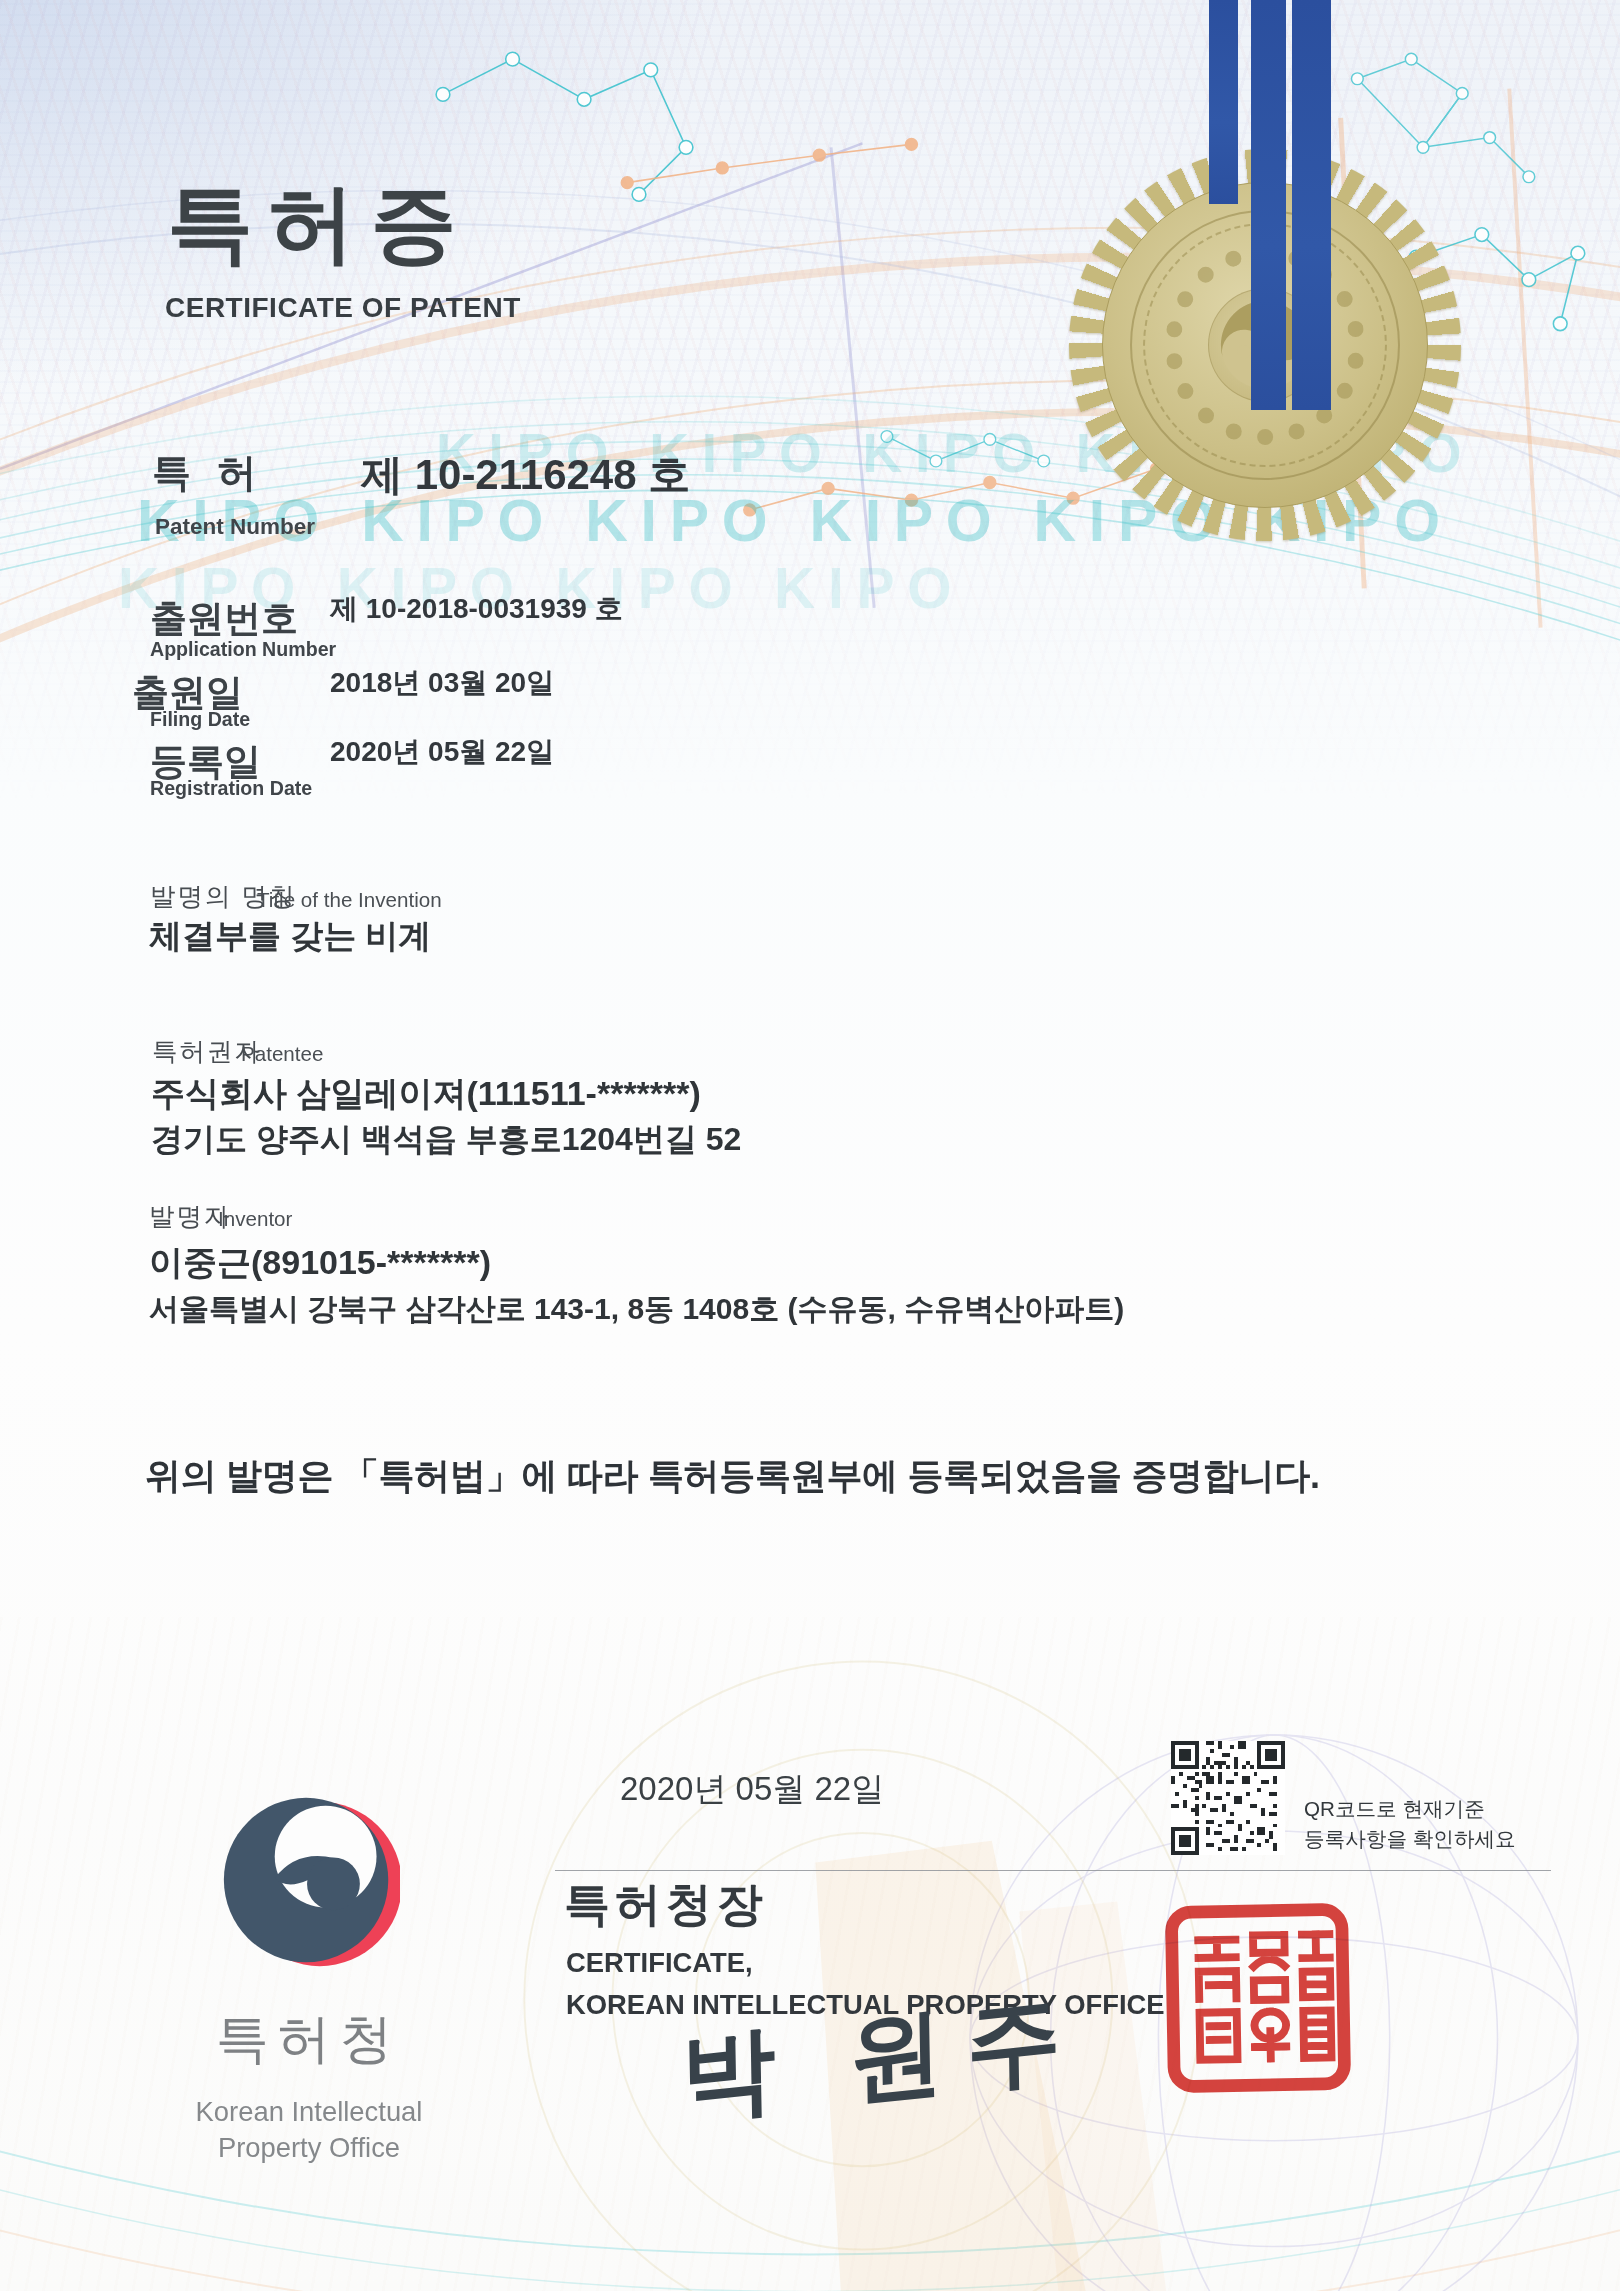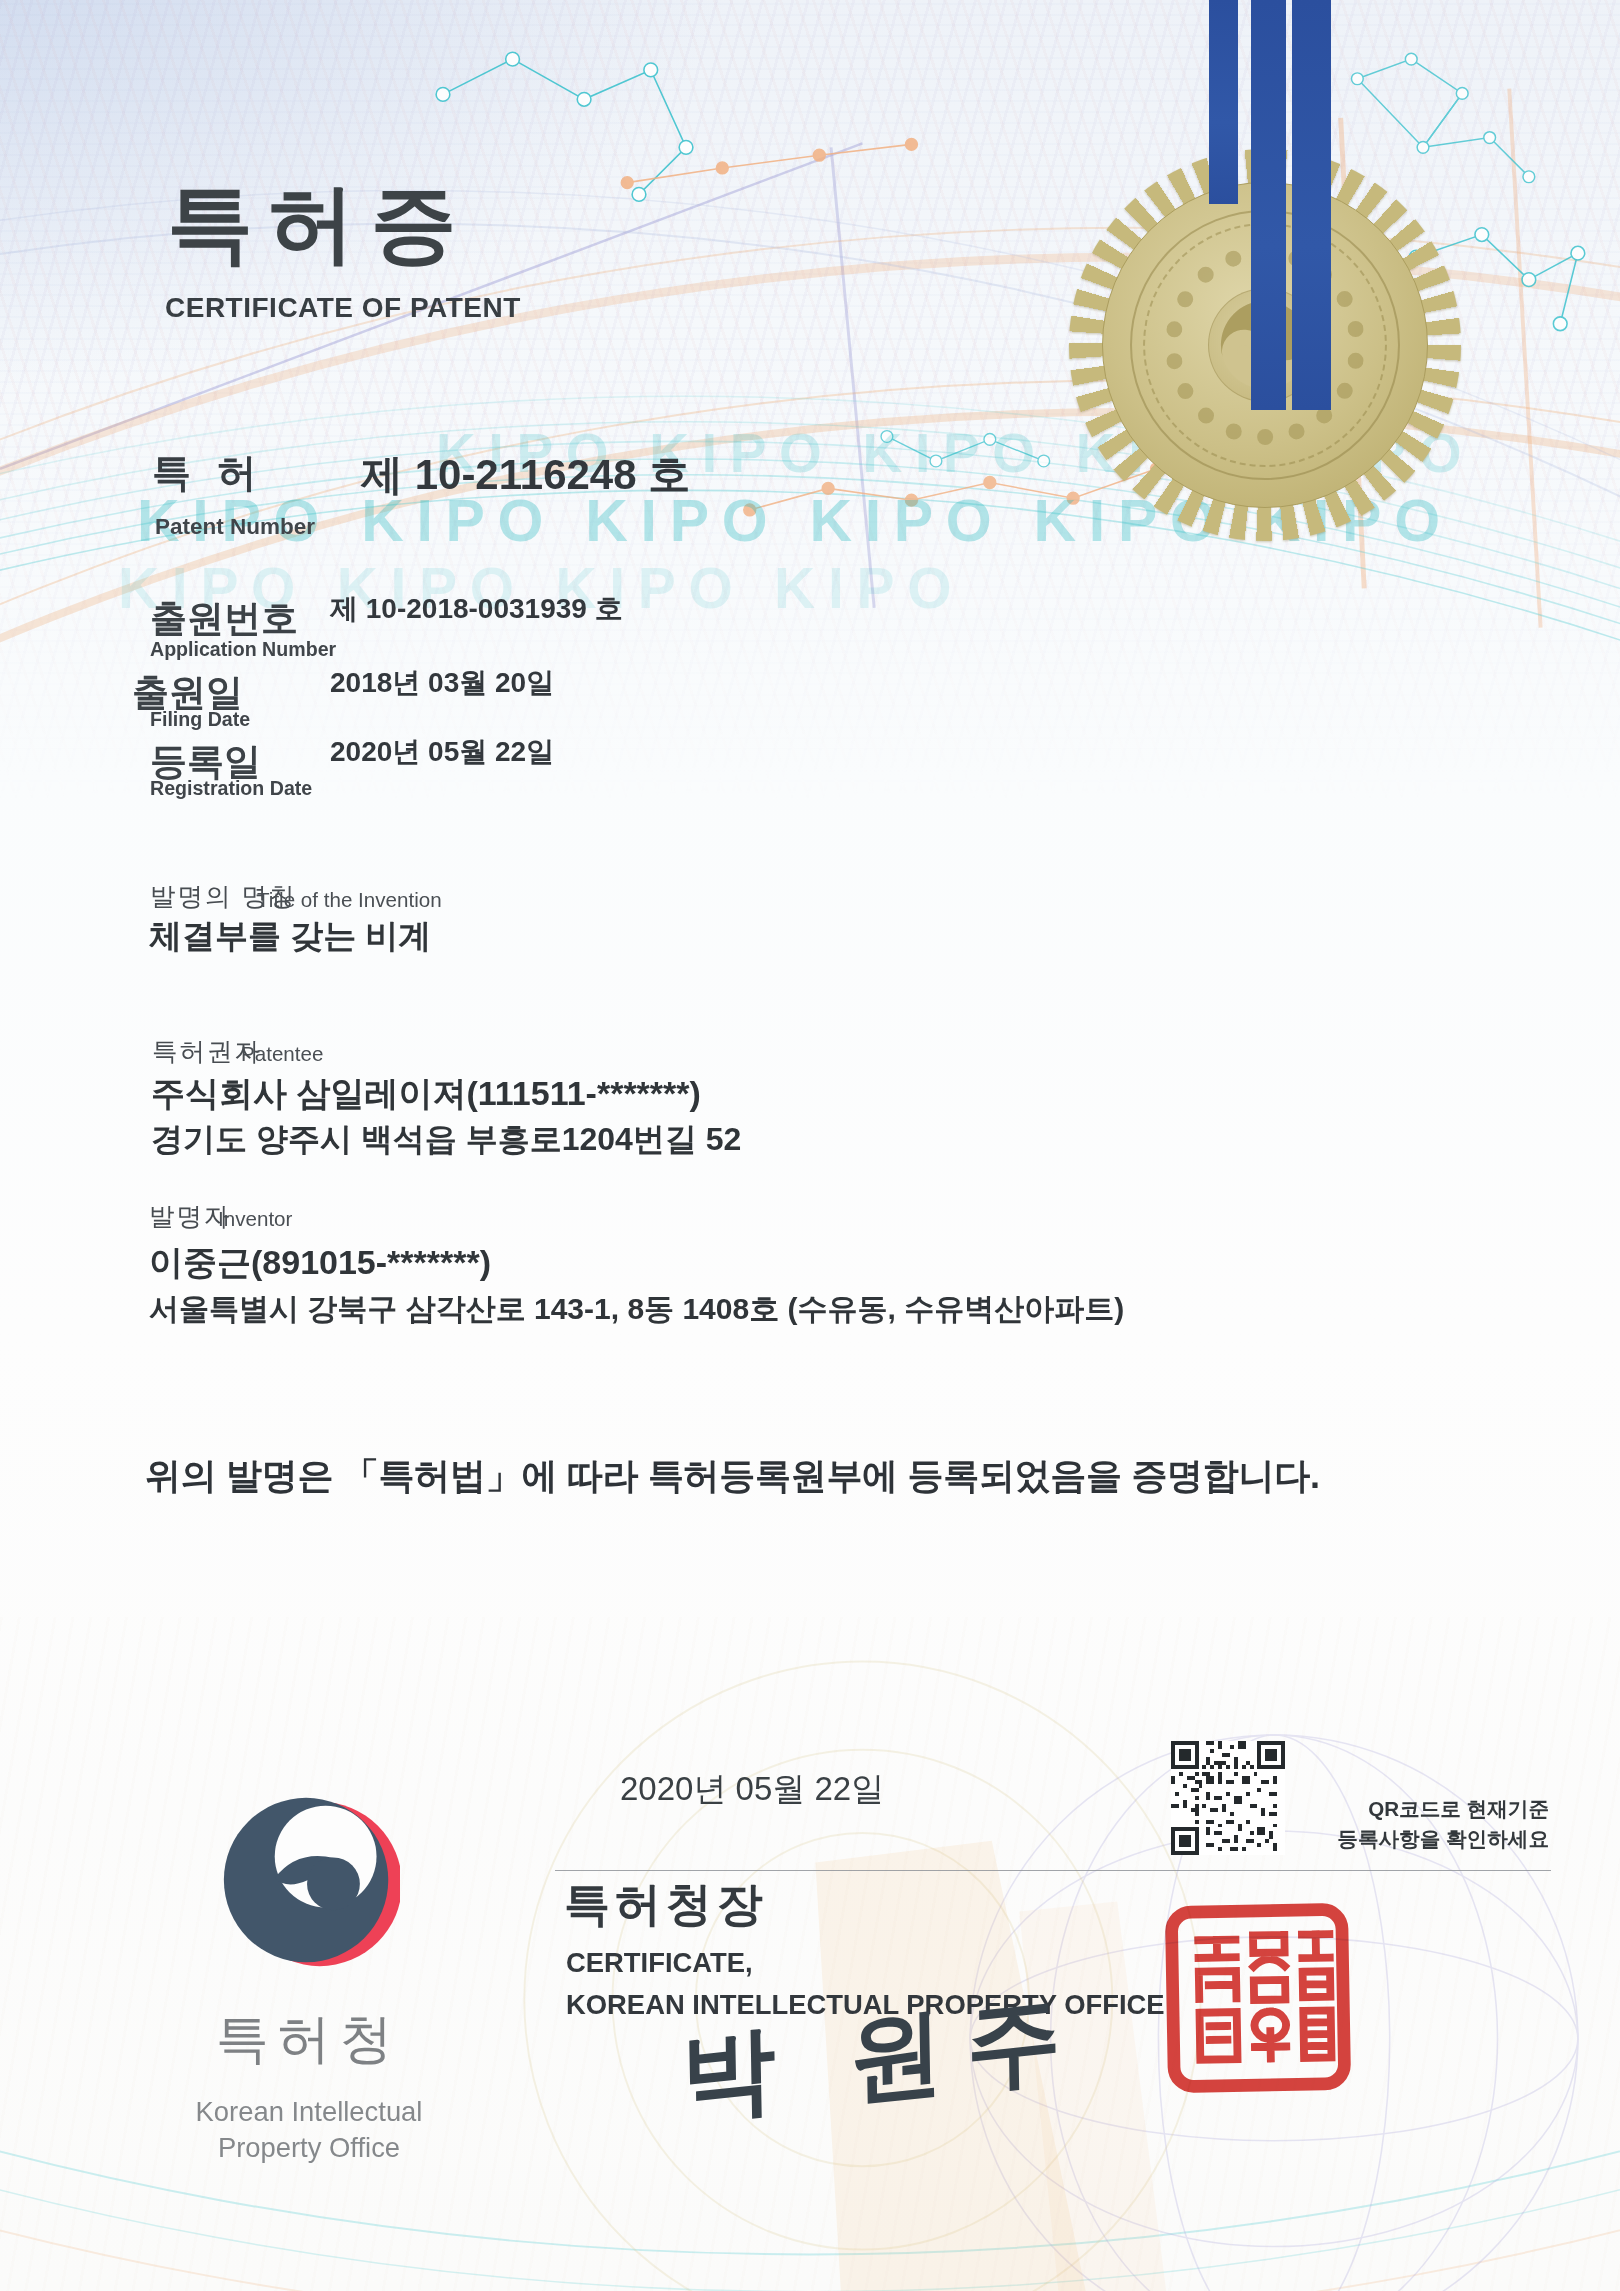--- a/index.html
+++ b/index.html
@@ -45,21 +45,21 @@
   .lab-ko{font-size:37px;font-weight:700;color:#3c4247;}
   .lab-en{font-size:19.6px;font-weight:600;color:#40454a;}
   .val-big{font-size:42px;font-weight:700;color:#33383d;}
   .val{font-size:28px;font-weight:700;color:#33383d;}
   .sec-ko{font-size:25.5px;font-weight:500;color:#474c51;letter-spacing:2px;}
   .sec-en{font-size:20.6px;font-weight:400;color:#4a4f54;}
   .body-b{font-size:34px;font-weight:700;color:#303539;}
   .state-ko{left:145px;top:1455px;font-size:36px;font-weight:700;color:#2e3338;letter-spacing:-0.3px;}
   .state-en{left:145px;top:1522px;font-size:29px;font-weight:700;color:#33383d;line-height:1.47;width:1402px;}
   .date{left:620px;top:1770px;font-size:33px;font-weight:500;color:#3a4044;}
-  .qr-cap{left:1304px;top:1794px;width:245px;text-align:right;font-size:20.6px;font-weight:700;color:#33383c;line-height:1.45;}
+  .qr-cap{left:1304px;top:1794px;width:245px;text-align:left;font-size:20.6px;font-weight:400;color:#33383c;line-height:1.45;}
   .rule{left:555px;top:1870px;width:996px;height:1px;background:#90949a;opacity:.85;z-index:5;}
   .comm-ko{left:564px;top:1878px;font-size:46px;font-weight:700;color:#343a3f;letter-spacing:4.9px;}
   .comm-en1{left:566px;top:1947px;font-size:27.4px;font-weight:700;color:#33383d;}
   .comm-en2{left:566px;top:1989px;font-size:27.4px;font-weight:700;color:#33383d;}
   .sign{left:680px;top:2015px;font-size:95px;font-weight:700;color:#38424a;letter-spacing:23.5px;
         transform:rotate(-6deg) skewX(-5deg);transform-origin:left top;z-index:5;}
   .stamp{left:1164px;top:1902px;z-index:6;mix-blend-mode:multiply;transform:rotate(-1deg);}
   .qr{left:1171px;top:1741px;z-index:5;}
   
   .logo{left:218px;top:1790px;width:182px;height:182px;z-index:5;}

